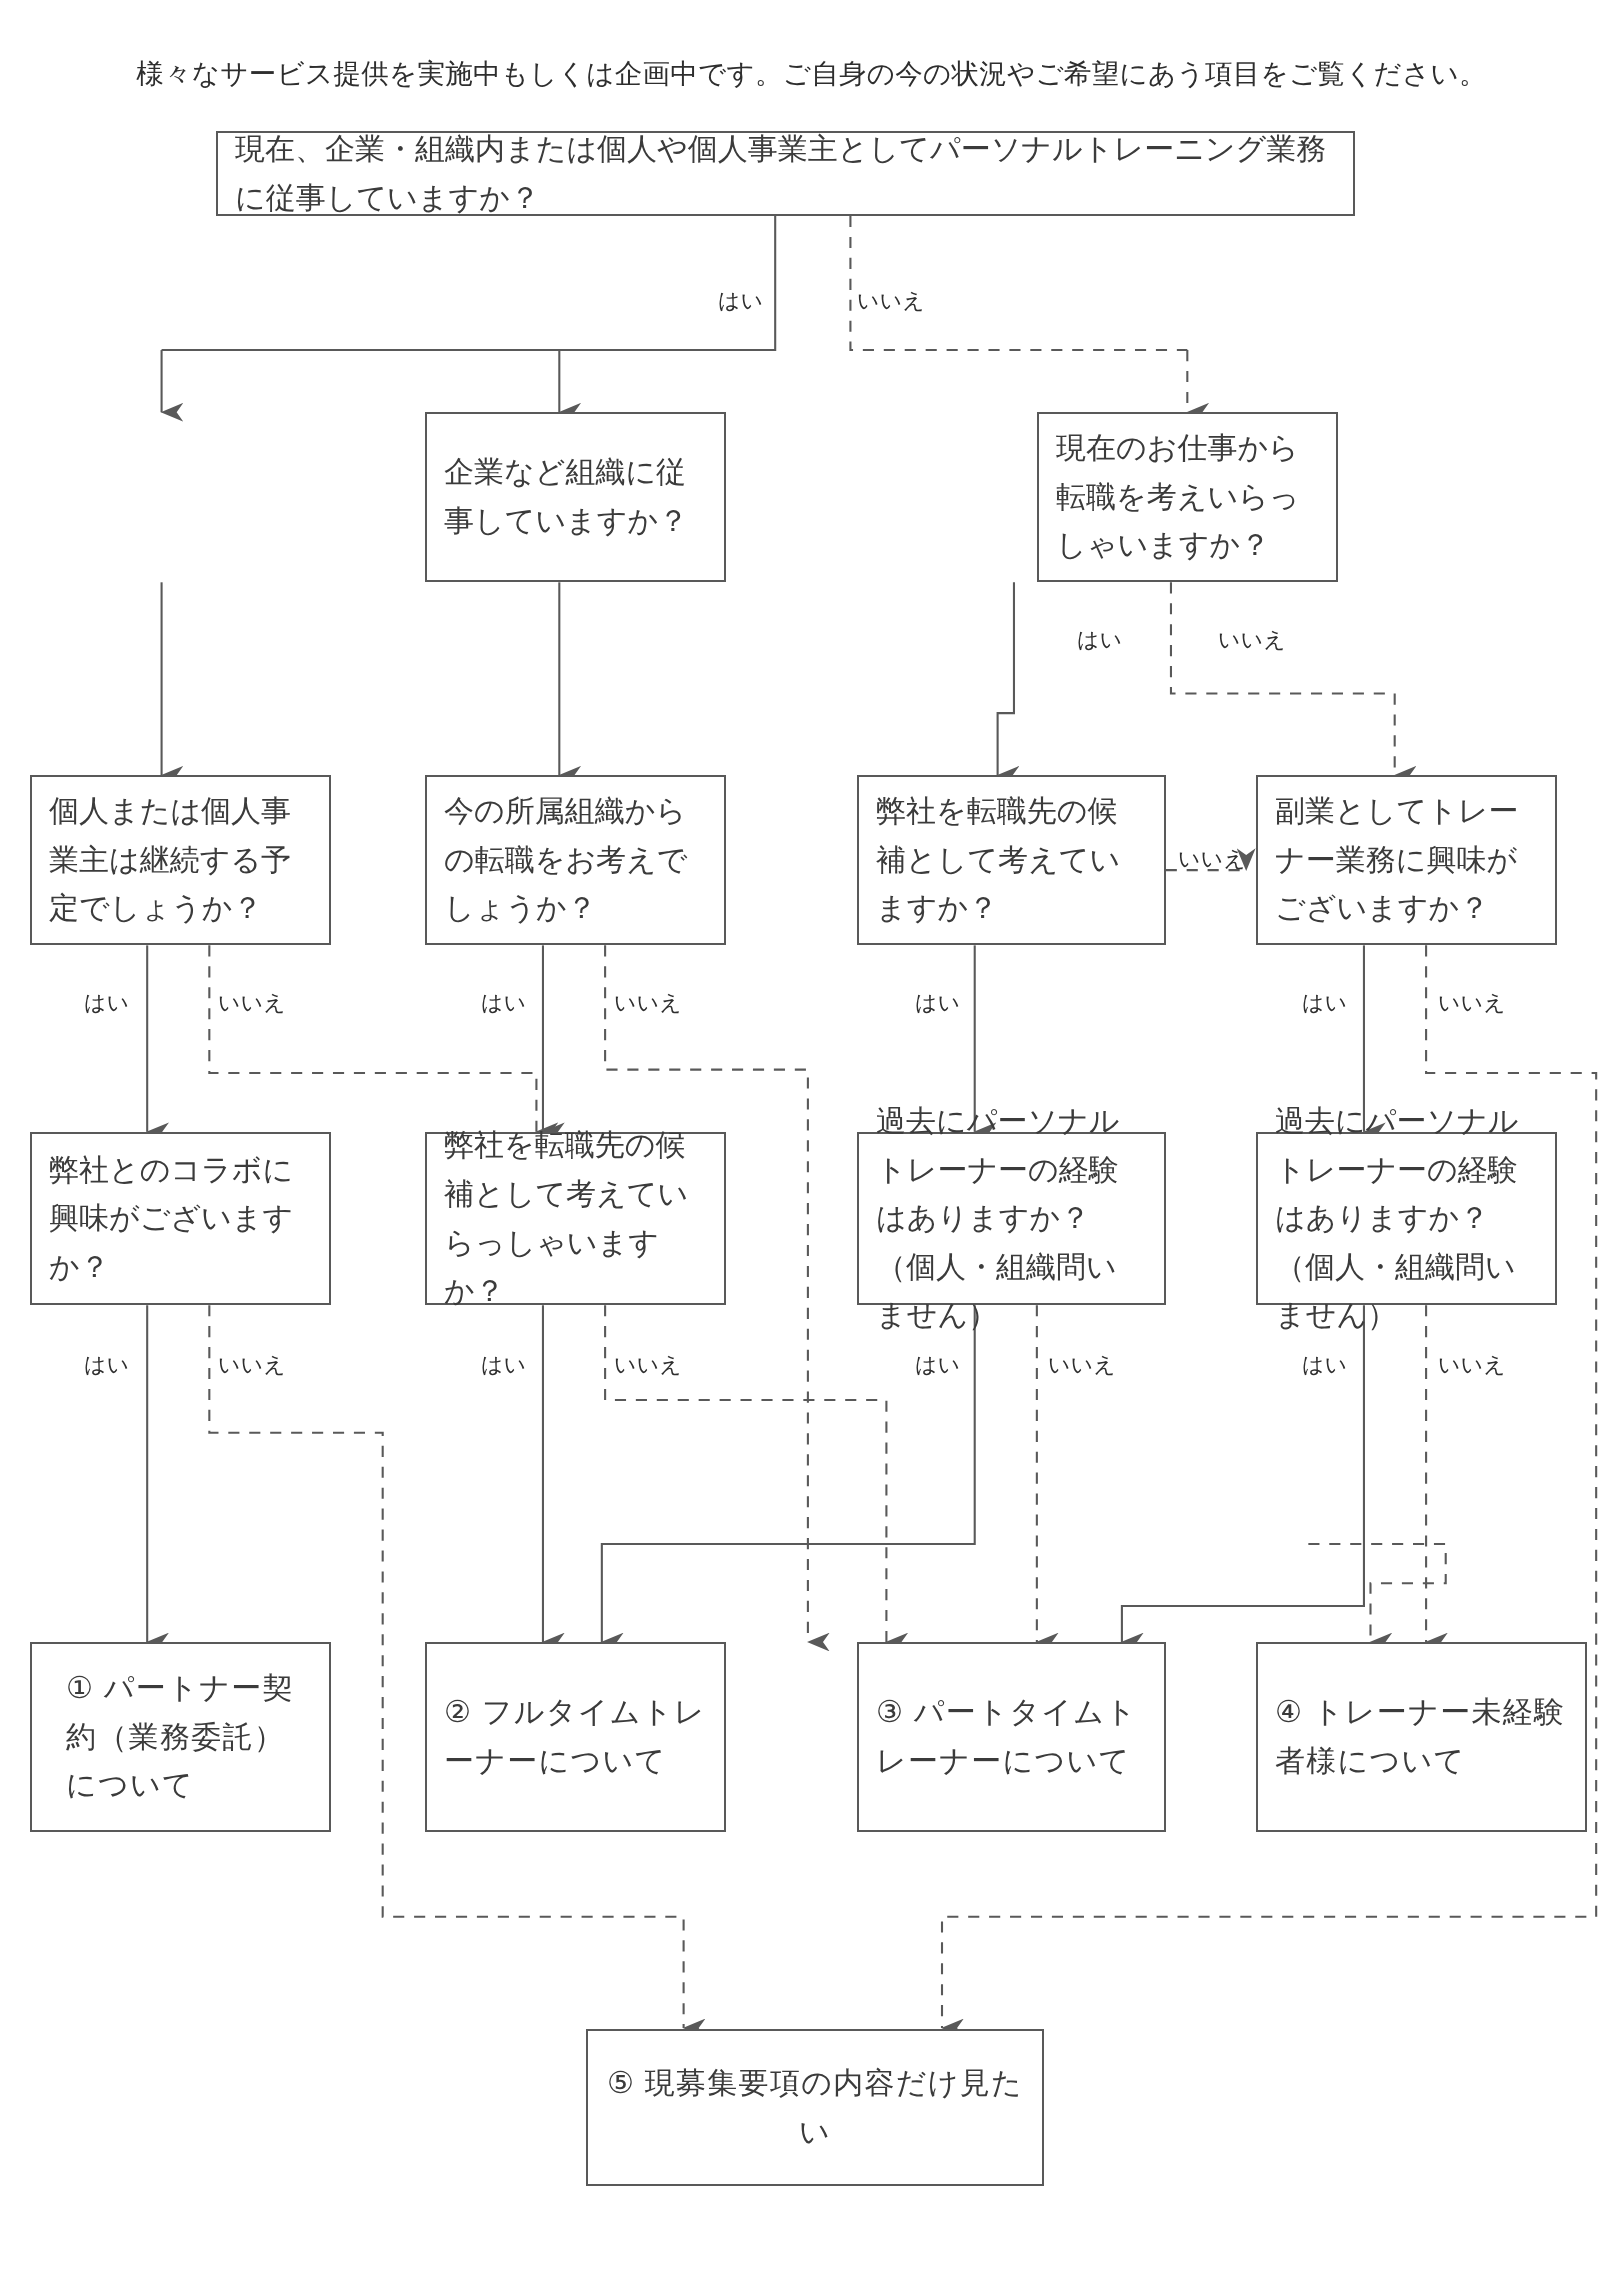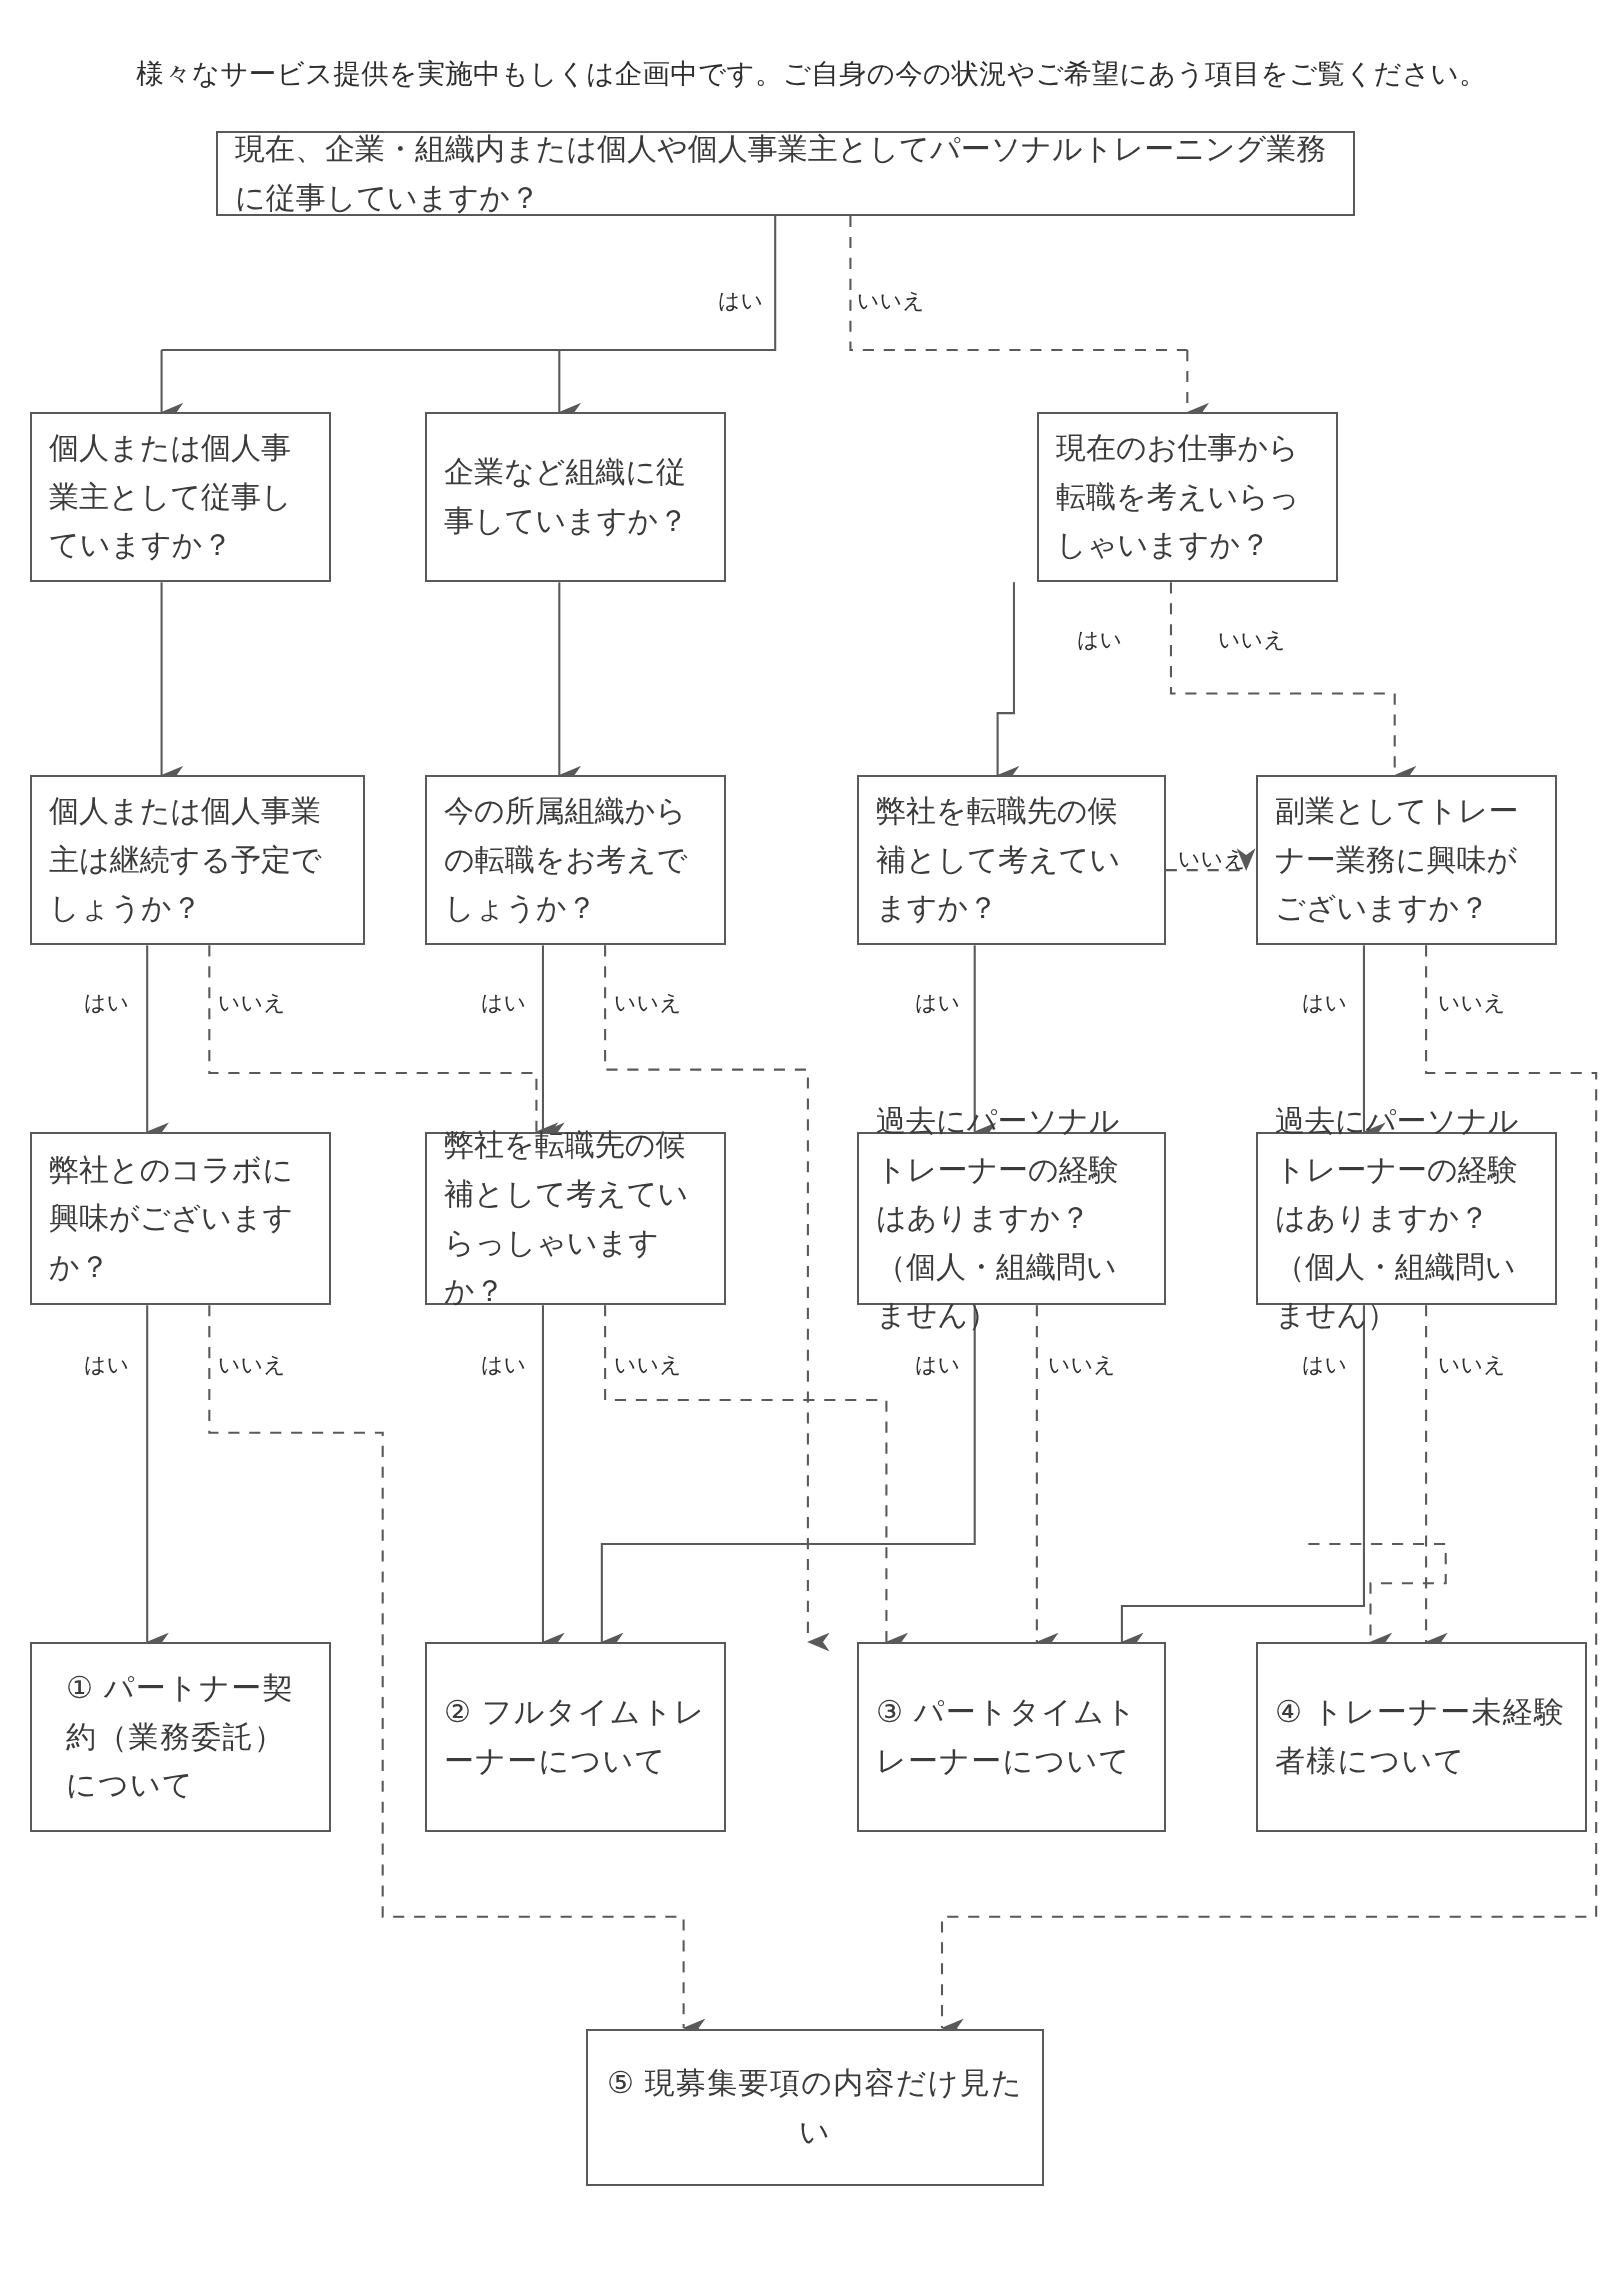--- a/index.html
+++ b/index.html
@@ -130,33 +130,30 @@
 
       <path d="M2000,2360 L2210,2360 L2210,2420 L2095,2420 L2095,2510" stroke-dasharray="17 15" marker-end="url(#ah)"></path>
 
     </g>
   </svg>
 
   <div class="node center" style="left:216px; top:131px; width:1139px; height:85px;">
     <span class="node-text">現在、企業・組織内または個人や個人事業主としてパーソナルトレーニング業務に従事していますか？</span>
   </div>
 
-  <div class="node" style="left:30px; top:412px; width:301px; height:170px;">
-    <span class="node-text">個人または個人事業主として従事していますか？</span>
-  </div>
 
   <div class="node" style="left:425px; top:412px; width:301px; height:170px;">
     <span class="node-text">企業など組織に従事していますか？</span>
   </div>
 
   <div class="node" style="left:1037px; top:412px; width:301px; height:170px;">
     <span class="node-text">現在のお仕事から転職を考えいらっしゃいますか？</span>
   </div>
 
-  <div class="node" style="left:30px; top:775px; width:335px; height:170px;">
+  <div class="node" style="left:30px; top:775px; width:301px; height:170px;">
     <span class="node-text">個人または個人事業主は継続する予定でしょうか？</span>
   </div>
 
   <div class="node" style="left:425px; top:775px; width:301px; height:170px;">
     <span class="node-text">今の所属組織からの転職をお考えでしょうか？</span>
   </div>
 
   <div class="node" style="left:857px; top:775px; width:309px; height:170px;">
     <span class="node-text">弊社を転職先の候補として考えていますか？</span>
   </div>

